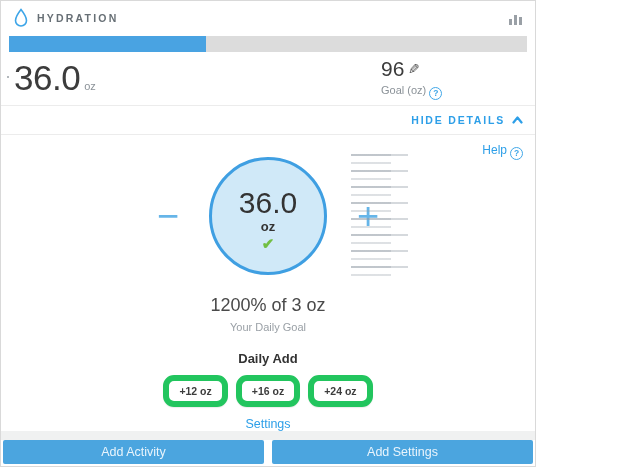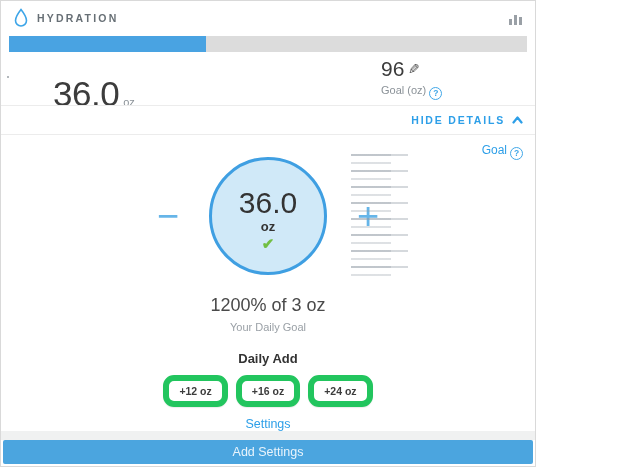--- a/index.html
+++ b/index.html
@@ -13,21 +13,21 @@
   .hdr-title { position:absolute; left:36px; top:11px; font-size:10.5px; font-weight:bold;
                letter-spacing:2.2px; color:#676f75; }
   .chart-ic { position:absolute; right:12px; top:10px; }
 
   
   .pbar { position:absolute; left:8px; right:8px; top:35px; height:16px; background:#dcdcdc; }
   .pfill { height:100%; background:#49a3e2; width:38%; }
 
   
   .stats { position:absolute; top:53px; left:0; right:0; height:51px; }
-  .big-num-wrap { position:absolute; left:13px; top:20px; white-space:nowrap;margin-left:39px; }
+  .big-num-wrap { position:absolute; left:13px; top:4px; white-space:nowrap; }
   .tip-dot { position:absolute; left:6px; top:22px; width:2px; height:2px; background:#9aa0a6; border-radius:50%; }
   .big-num { font-size:35px; color:#3c3c3c; letter-spacing:-0.5px; }
   .big-unit { font-size:11px; color:#8b9298; margin-left:4px; }
   .stat { position:absolute; top:3px; }
   .stat-avg { left:222px; }
   .stat-goal { left:380px; }
   .stat-val { font-size:21px; color:#3c3c3c; }
   .stat-lbl { font-size:11px; color:#8b9298; margin-top:3px; }
   .pencil { display:inline-block; transform:scaleX(-1); font-size:14px; color:#4a4a4a;
             margin-left:4px; vertical-align:2px; cursor:pointer; }
@@ -128,21 +128,21 @@
       <svg width="11" height="8" viewBox="0 0 11 8">
         <polyline points="1.5,6.5 5.5,1.5 9.5,6.5" fill="none" stroke="#2d9fe8" stroke-width="2.2" stroke-linecap="round" stroke-linejoin="round"></polyline>
       </svg>
     </span>
   </div>
 
   <div class="divider" style="top:133px"></div>
 
   <div class="details">
     <span class="help-link">
-      <span>Goal</span><span class="qmark">?</span>
+      <span>Help</span><span class="qmark">?</span>
     </span>
 
     <div class="tracker">
       <span class="btn-step">−</span>
       <div class="circle">
         <span class="circle-val">36.0</span>
         <span class="circle-unit">oz</span>
         <span class="check">✔</span>
       </div>
       <span class="btn-step">+</span>
@@ -163,16 +163,17 @@
         <button class="pill">+12 oz</button>
         <button class="pill">+16 oz</button>
         <button class="pill">+24 oz</button>
       </div>
       <span class="settings">Settings</span>
     </div>
   </div>
 
   <div class="foot-band"></div>
   <div class="foot">
+    <button class="foot-btn">Add Activity</button>
     <button class="foot-btn">Add Settings</button>
   </div>
 
 </div>
 
 </body></html>

